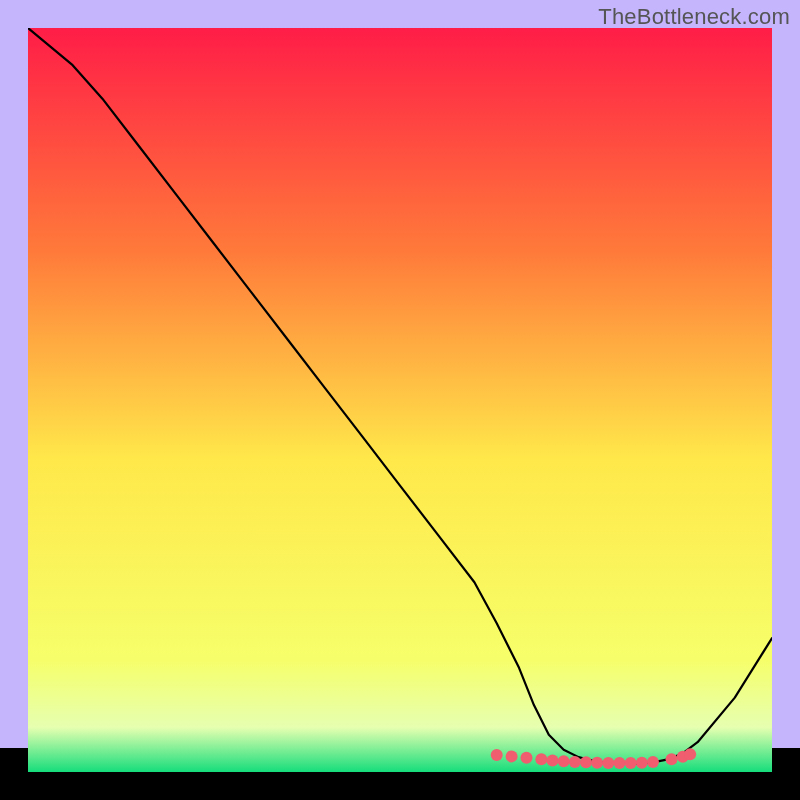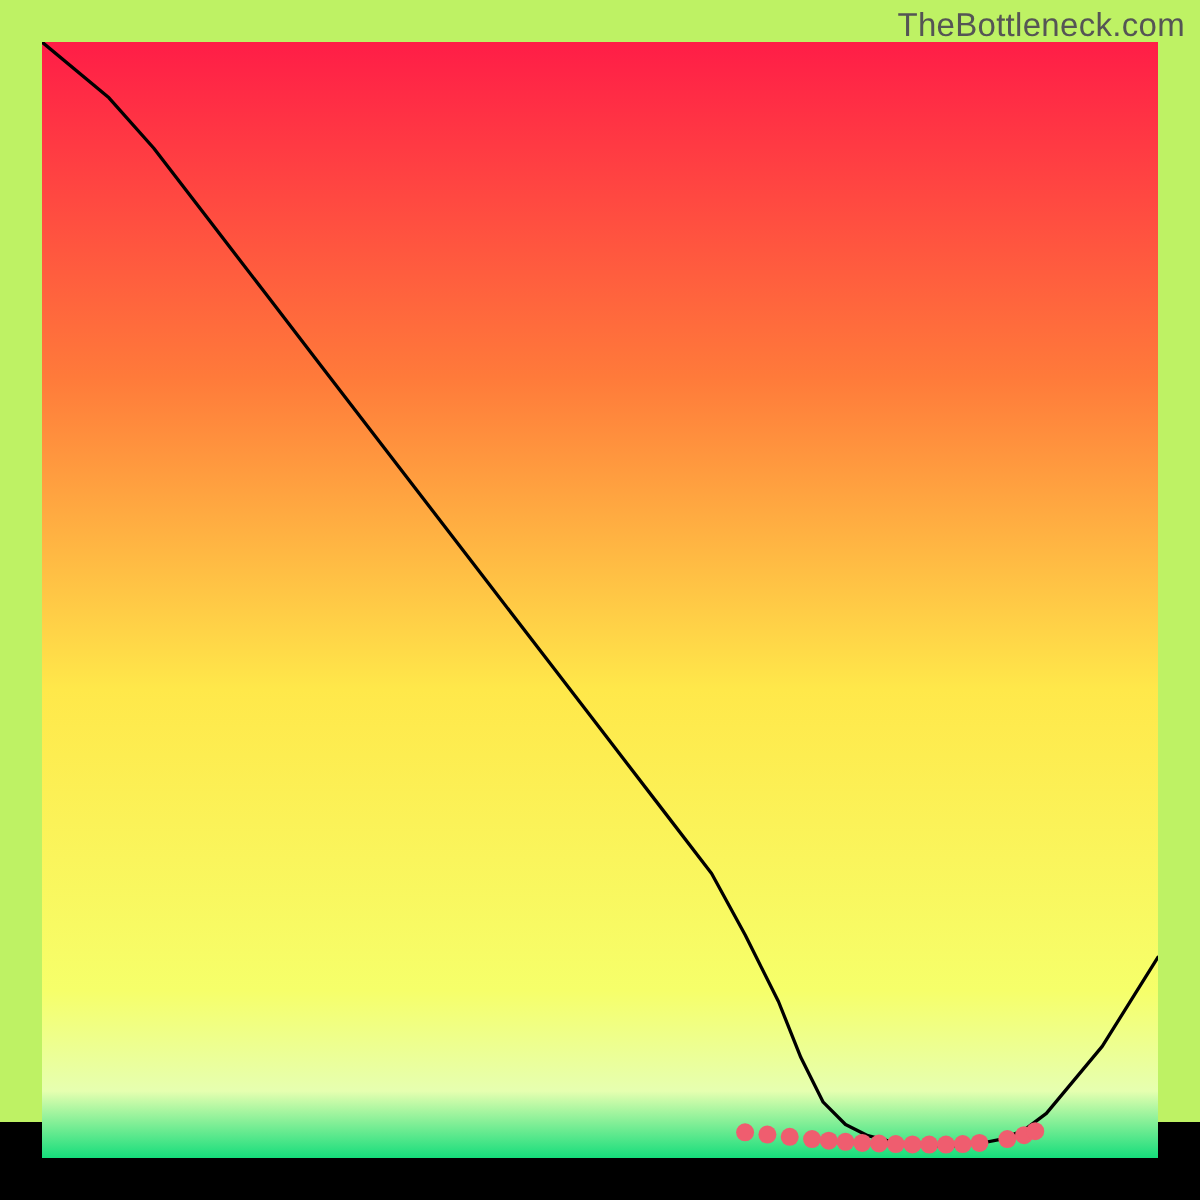--- a/index.html
+++ b/index.html
@@ -8,21 +8,21 @@
     background: #000;
     width: 800px;
     height: 800px;
     overflow: hidden;
     font-family: Arial, Helvetica, sans-serif;
   }
   .frame {
     position: relative;
     width: 800px;
     height: 748px;
-    background: #bef264;
+    background: #c4b5fd;
   }
   .watermark {
     position: absolute;
     top: 4px;
     right: 10px;
     color: #555;
     font-size: 22px;
     font-weight: 500;
     letter-spacing: 0.2px;
     z-index: 5;

